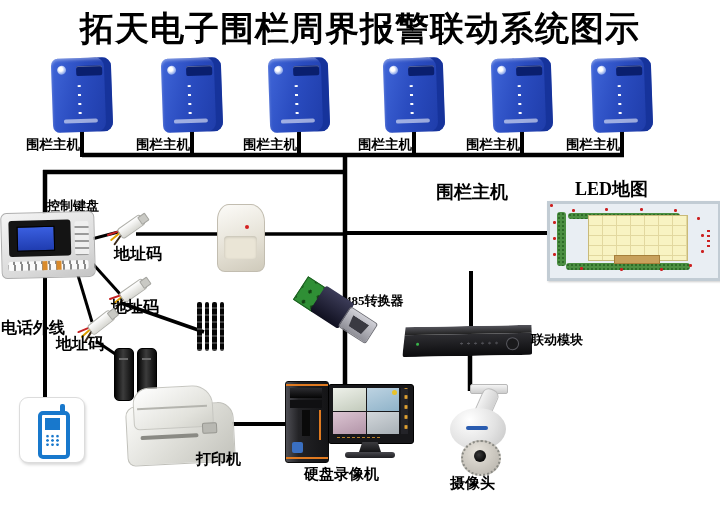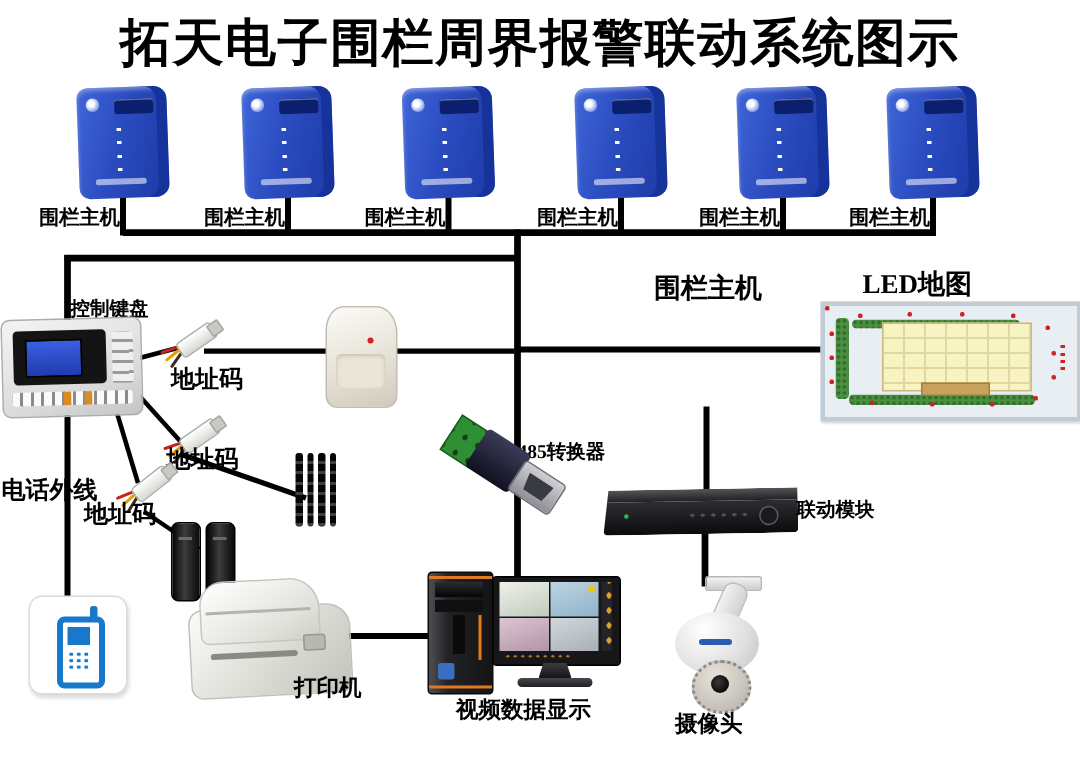--- a/index.html
+++ b/index.html
@@ -384,15 +384,15 @@
     <div class="q q-tr">
         <i></i>
       </div>
     <div class="q q-bl"></div>
     <div class="q q-br"></div>
     <div class="mon-strip"></div>
     <div class="mon-ctl"></div>
     <div class="mon-neck"></div>
     <div class="mon-base"></div>
   </div>
-  <div class="lbl lbl-sm" style="left:304px;top:467px">视频数据显示</div>
+  <div class="lbl lbl-sm" style="left:304px;top:467px">硬盘录像机</div>
 
 </div>
 
 </body></html>

